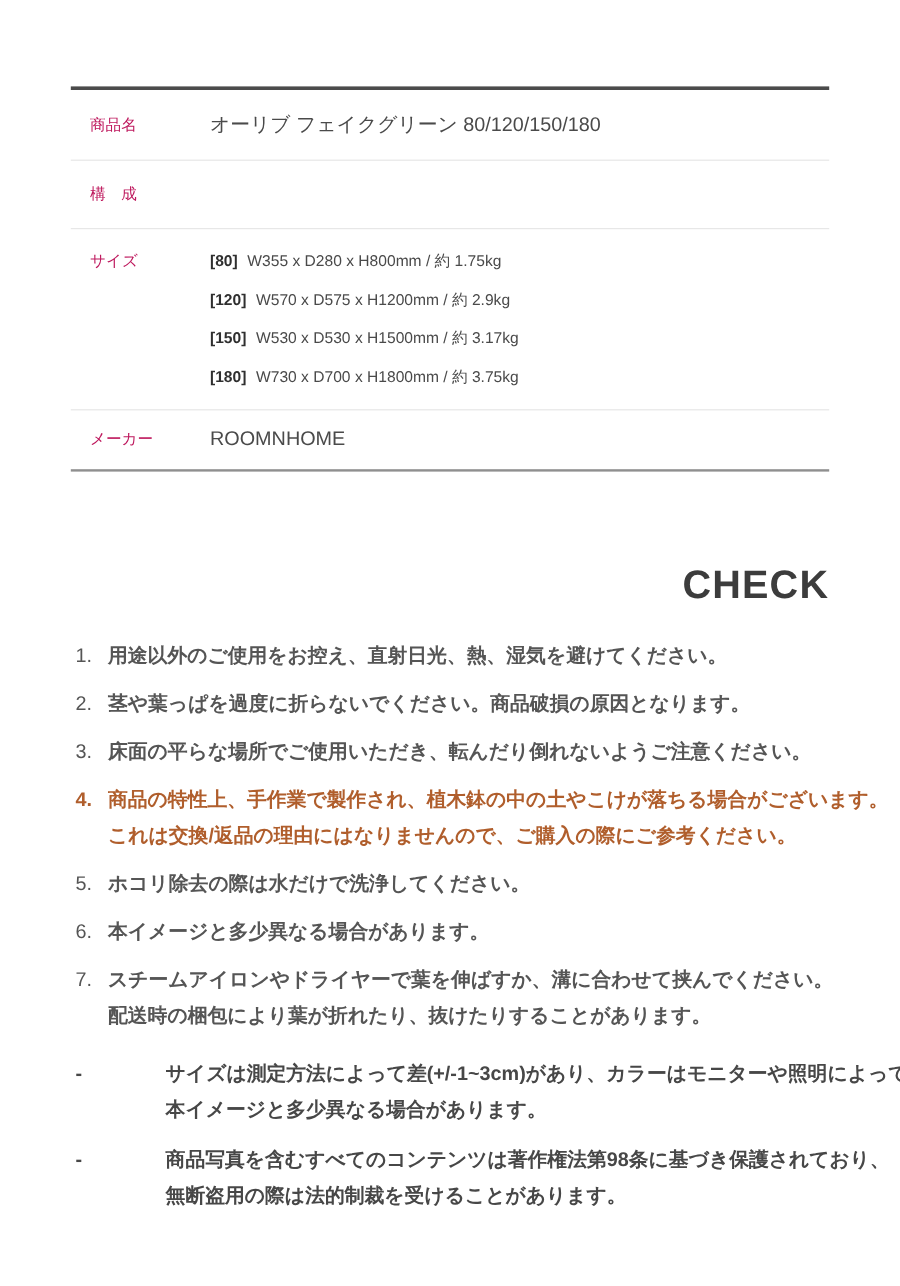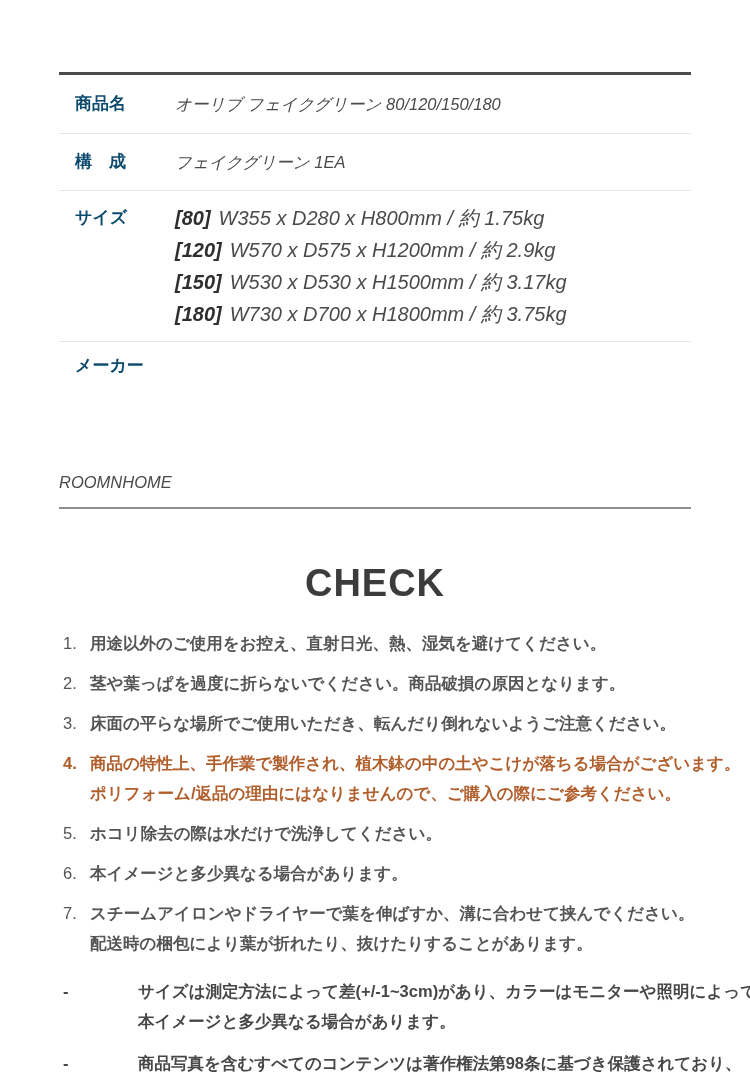--- a/index.html
+++ b/index.html
@@ -23,56 +23,55 @@
   }
   .spec-row {
     display: flex;
     align-items: flex-start;
     border-bottom: 1px solid #e7e7e7;
     padding: 16px 0;
   }
   .spec-row:last-child { border-bottom: none; }
   .spec-row.row-first { padding: 17px 0; }
   .spec-row.row-sizes { padding: 11px 0; }
-  .spec-row.row-last  { padding: 12px 0 13px 0; flex-direction: column; }
+  .spec-row.row-last  { padding: 12px 0 13px 0; }
   .spec-label {
     flex: 0 0 116px;
     padding-left: 16px;
-    font-size: 17px;
-    font-weight: bold;
-    color: #0c4a6e;
+    font-size: 13px;
+    font-weight: normal;
+    color: #be185d;
     line-height: 24px;
     white-space: nowrap;
   }
   .spec-value {
     flex: 1 1 auto;
     font-size: 16.5px;
     color: #4a4a4a;
     line-height: 24px;
     white-space: nowrap;
-    font-style: italic;
   }
   .row-sizes .spec-label { line-height: 32px; }
   .size-line {
     line-height: 32px;
-    font-size: 20px;
+    font-size: 13px;
     color: #4a4a4a;
     white-space: nowrap;
   }
   .size-tag {
     font-weight: bold;
     color: #2f2f2f;
     margin-right: 8px;
   }
 
   
   .check-title {
-    margin-top: 55px;
-    text-align: center;
-    font-size: 38px;
+    margin-top: 75px;
+    text-align: right;
+    font-size: 33px;
     font-weight: bold;
     letter-spacing: 1px;
     color: #3c3c3c;
     line-height: 38px;
   }
   .check-list {
     margin-top: 26px;
     padding-left: 4px;
   }
   .check-item {
@@ -127,21 +126,20 @@
 
   <div class="spec-table">
 
     <div class="spec-row row-first">
       <div class="spec-label">商品名</div>
       <div class="spec-value">オーリブ フェイクグリーン 80/120/150/180</div>
     </div>
 
     <div class="spec-row">
       <div class="spec-label">構　成</div>
-      <div class="spec-value">フェイクグリーン 1EA</div>
     </div>
 
 
     <div class="spec-row row-sizes">
       <div class="spec-label">サイズ</div>
       <div class="spec-value">
         <div class="size-line">
           <span class="size-tag">[80]</span><span>W355 x D280 x H800mm  /  約 1.75kg</span>
         </div>
         <div class="size-line">
@@ -185,21 +183,21 @@
       <span class="num">3.</span>
       <span class="txt">
           <span class="line">床面の平らな場所でご使用いただき、転んだり倒れないようご注意ください。</span>
         </span>
     </div>
 
     <div class="check-item highlight">
       <span class="num">4.</span>
       <span class="txt">
         <span class="line">商品の特性上、手作業で製作され、植木鉢の中の土やこけが落ちる場合がございます。</span>
-        <span class="line">ポリフォーム/返品の理由にはなりませんので、ご購入の際にご参考ください。</span>
+        <span class="line">これは交換/返品の理由にはなりませんので、ご購入の際にご参考ください。</span>
       </span>
     </div>
 
     <div class="check-item">
       <span class="num">5.</span>
       <span class="txt">
           <span class="line">ホコリ除去の際は水だけで洗浄してください。</span>
         </span>
     </div>
 

